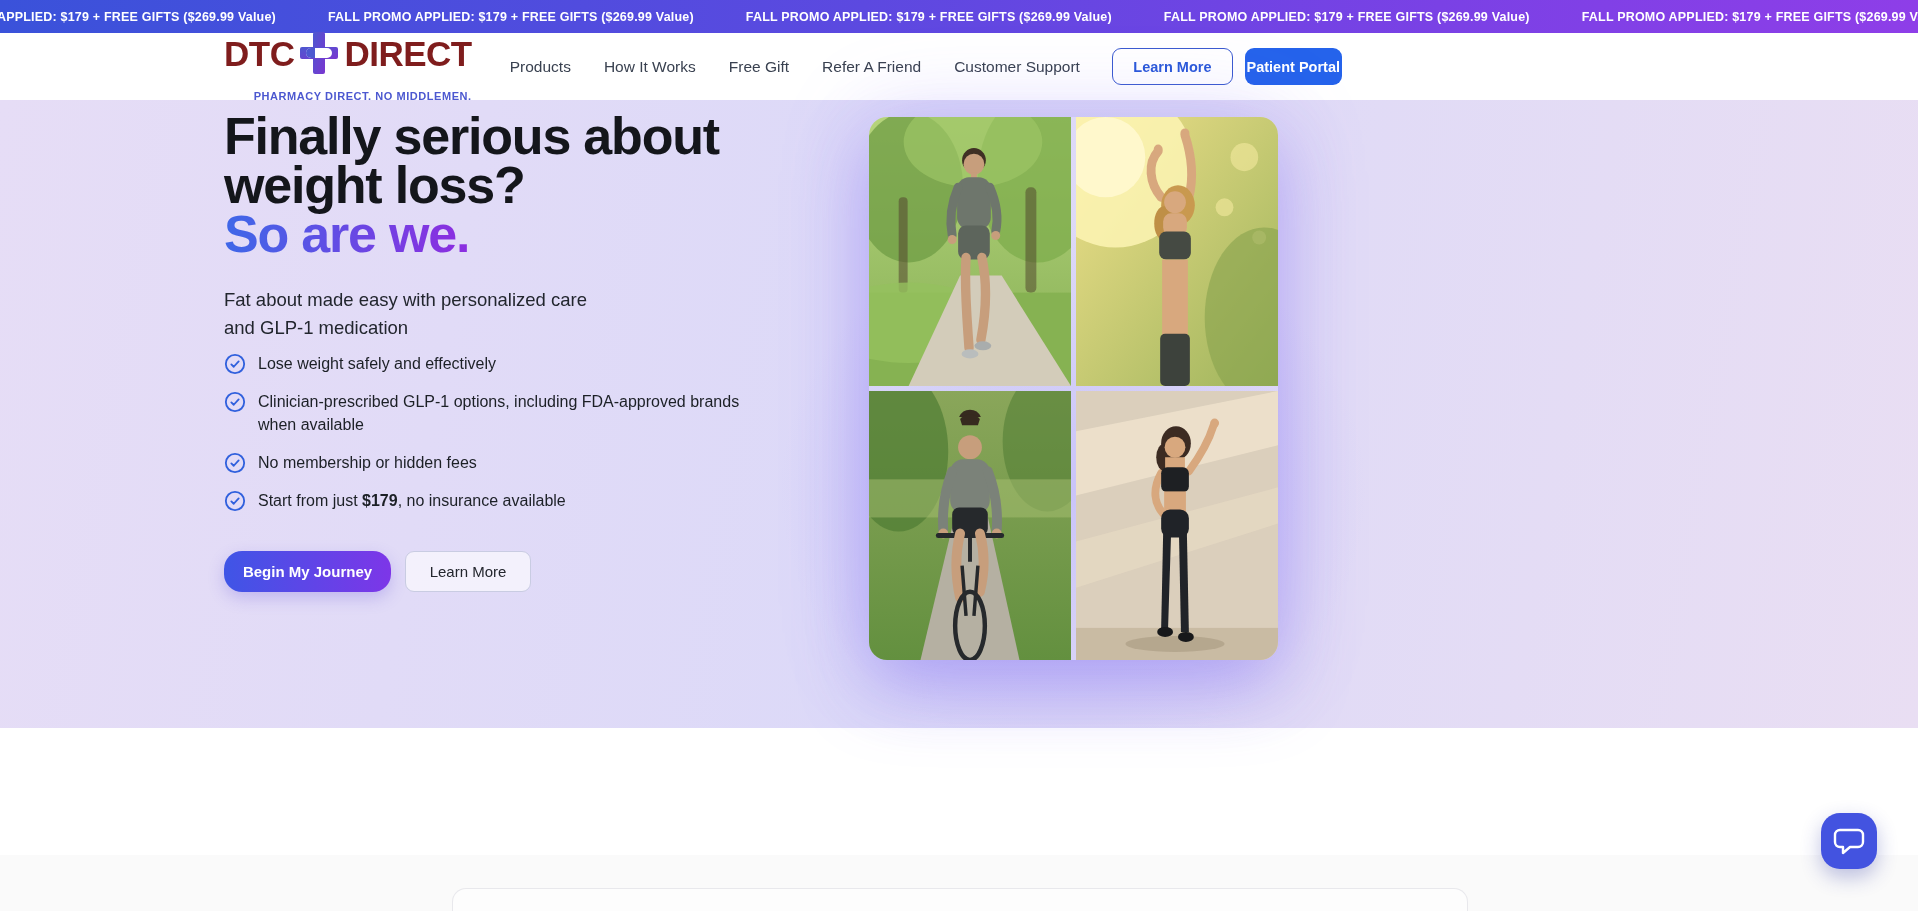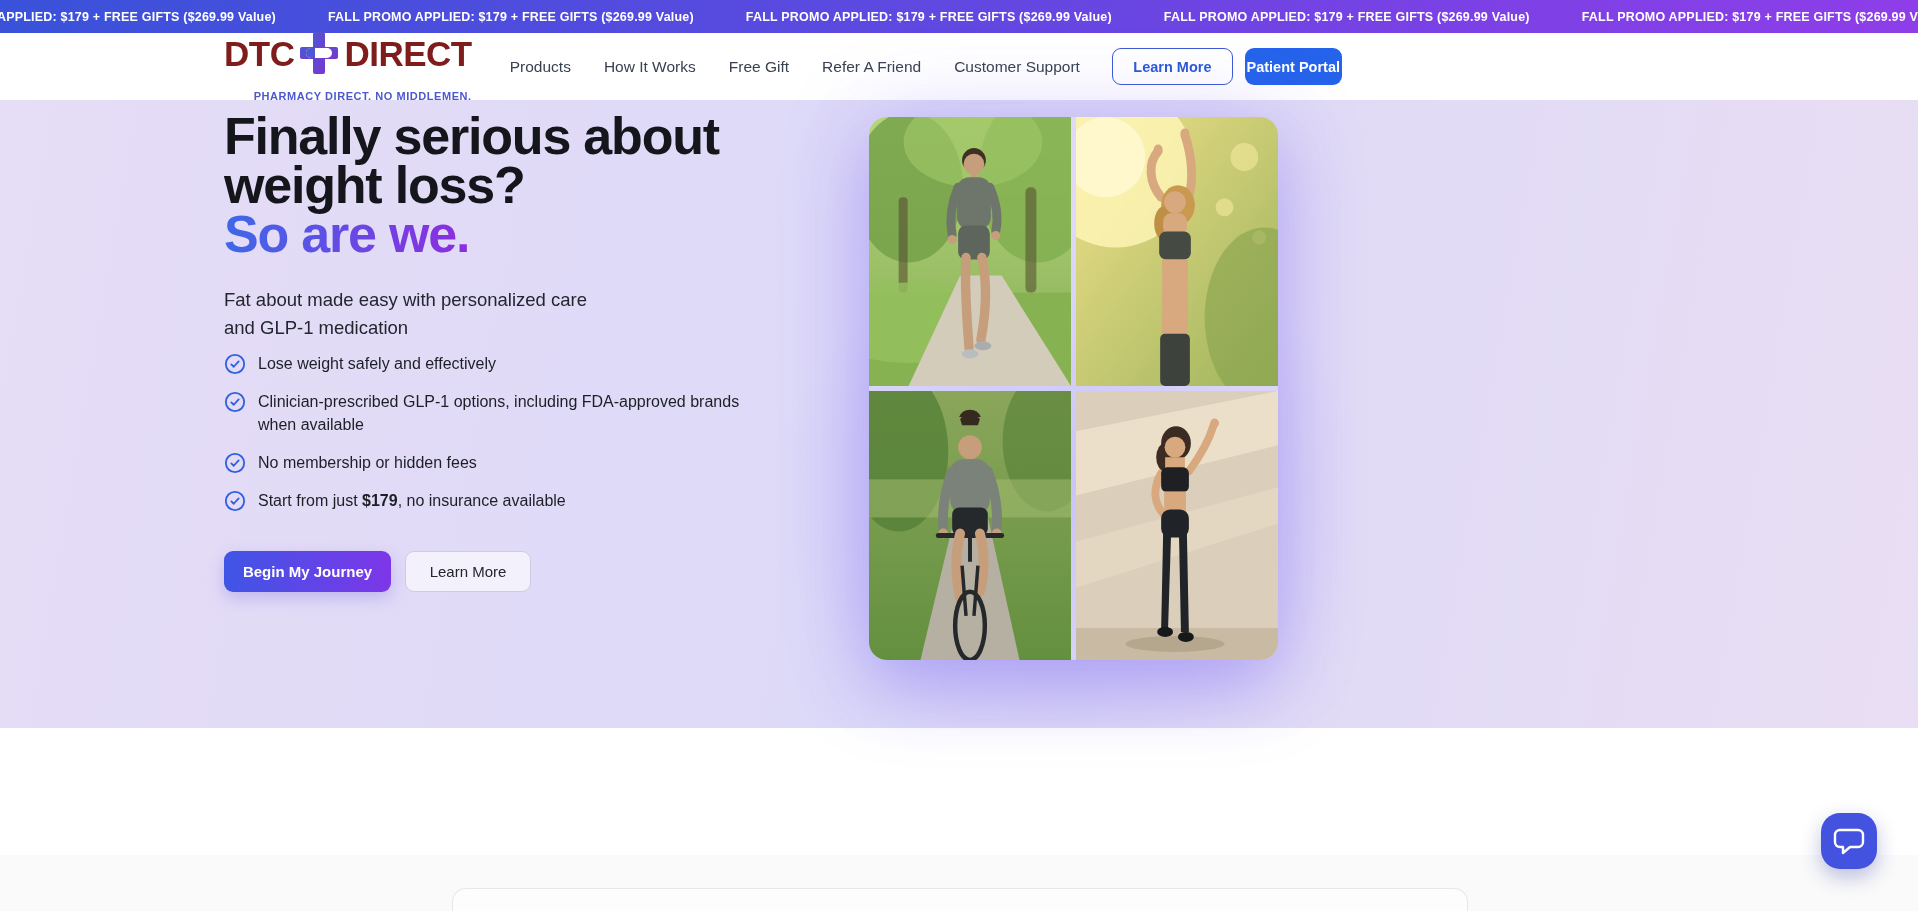--- a/index.html
+++ b/index.html
@@ -56,21 +56,21 @@
     position:absolute; left:224px; top:186px;
     font-size:18.5px; line-height:28px; color:#22262e;
   }
   .checklist{ position:absolute; left:224px; top:252px; width:530px; }
   .check-row{ display:flex; gap:12px; margin-bottom:15px; font-size:16px; line-height:23px; color:#1c2026; }
   .check-row .check-icon{ flex:none; width:22px; height:22px; margin-top:1px; }
   .check-text{ max-width:490px; }
   .check-text b{ font-weight:700; }
   .hero-cta{ position:absolute; left:224px; top:451px; display:flex; gap:14px; }
   .btn-gradient{
-    width:167px; height:41px; border:none; border-radius:9px;
+    width:167px; height:41px; border:none; border-radius:18px;
     background:linear-gradient(90deg,#3f55e6 0%,#7d36e8 100%);
     color:#fff; font-size:15px; font-weight:600; cursor:pointer; font-family:inherit;
     display:flex; align-items:center; justify-content:center;
     box-shadow:0 6px 16px rgba(90,70,220,.25);
   }
   .btn-ghost{
     width:126px; height:41px; border:1px solid #c9cce2; border-radius:9px;
     background:rgba(255,255,255,.62); color:#23262d; font-size:15px; font-weight:500;
     cursor:pointer; font-family:inherit; display:flex; align-items:center; justify-content:center;
   }

